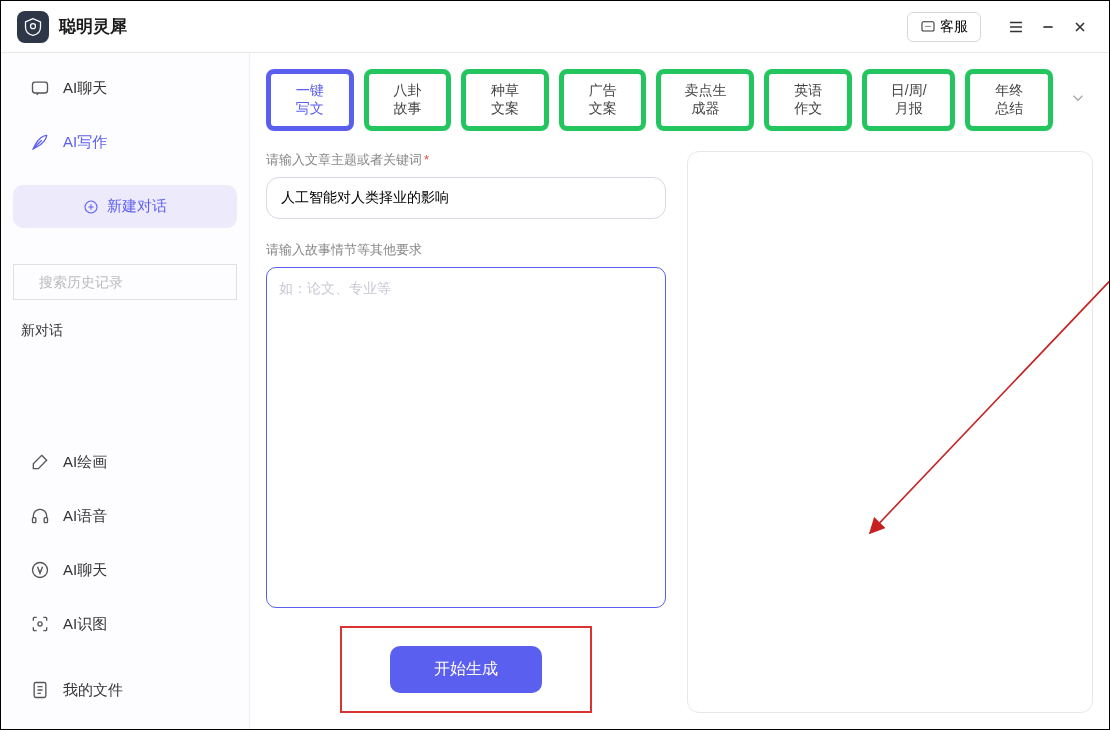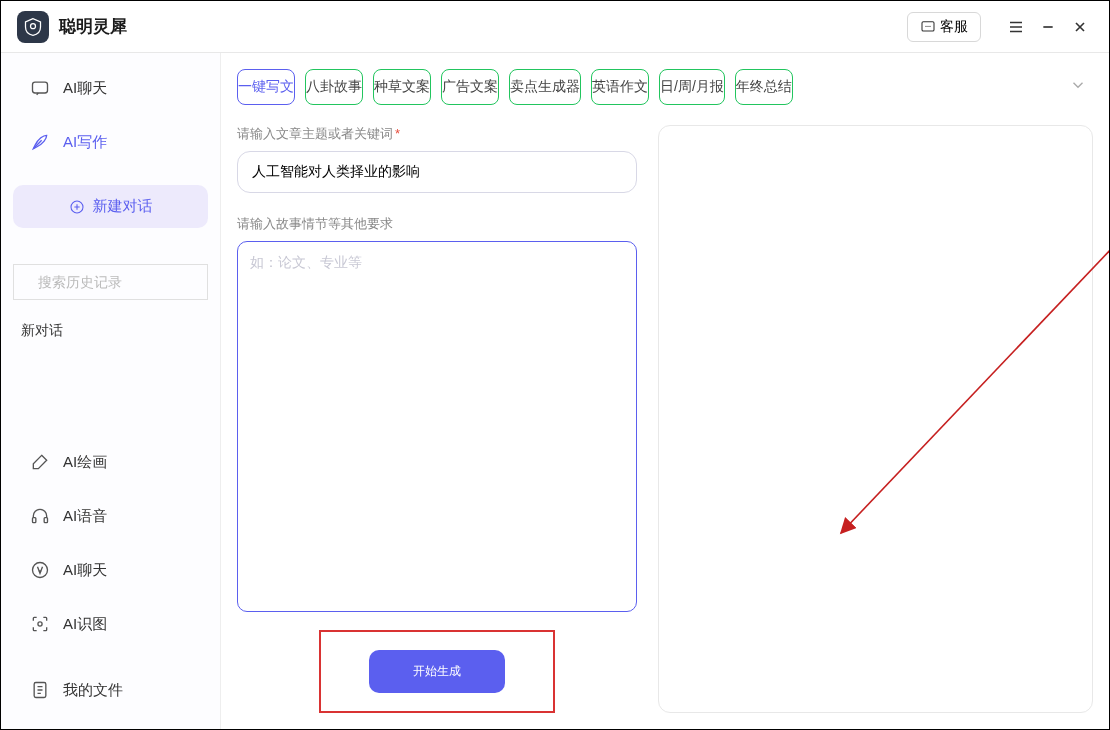--- a/index.html
+++ b/index.html
@@ -7,47 +7,47 @@
     
     .titlebar { height: 52px; display: flex; align-items: center; padding: 0 16px; border-bottom: 1px solid #e8e8e8; }
     .logo-box { width: 32px; height: 32px; background: #2d3748; border-radius: 8px; display: flex; align-items: center; justify-content: center; margin-right: 10px; }
     .app-title { font-size: 17px; font-weight: 600; color: #1a1a1a; }
     .titlebar-spacer { flex: 1; }
     .support-btn { display: flex; align-items: center; gap: 4px; border: 1px solid #d8d8d8; border-radius: 6px; padding: 5px 12px; font-size: 14px; margin-right: 16px; cursor: pointer; text-align: right; }
     .win-btn { width: 26px; height: 26px; display: flex; align-items: center; justify-content: center; margin-left: 6px; cursor: pointer; }
     
     .content { display: flex; height: calc(100% - 52px); }
     
-    .sidebar { width: 220px; padding: 10px 12px; background: #fdfdff; border-right: 1px solid #eee; display: flex; flex-direction: column; }
+    .sidebar { width: 249px; padding: 10px 12px; background: #fdfdff; border-right: 1px solid #eee; display: flex; flex-direction: column; }
     .nav-item { display: flex; align-items: center; gap: 12px; padding: 14px 16px; border-radius: 10px; font-size: 15px; color: #333; cursor: pointer; margin-bottom: 4px; }
     .nav-item.active { color: #5b5fef; font-weight: 500; }
     .nav-item .icon-wrap { width: 22px; height: 22px; display: flex; align-items: center; justify-content: center; }
     .new-chat-btn { margin: 14px 0 10px 0; background: #edeafc; color: #5b5fef; border-radius: 10px; padding: 12px; display: flex; align-items: center; justify-content: center; gap: 8px; font-size: 15px; cursor: pointer; text-align: right; }
     .search-box { border: 1px solid #e0e0e0; border-radius: 0; padding: 9px 16px; display: flex; align-items: center; gap: 8px; margin-bottom: 10px; margin-top: 26px; }
     .search-box input { border: none; outline: none; flex: 1; font-size: 14px; color: #333; background: transparent; }
     .search-box input::placeholder { color: #bbb; }
     .history-item { padding: 12px 8px; font-size: 14px; color: #333; cursor: pointer; }
     .sidebar-spacer { flex: 1; }
     
     .main { flex: 1; display: flex; flex-direction: column; padding: 16px; background: #fff; position: relative; }
     .category-row { display: flex; gap: 10px; align-items: center; margin-bottom: 20px; }
-    .cat-btn { border: 1px solid #22c55e; border-radius: 8px; padding: 8px 0; font-size: 14px; color: #444; background: #fff; cursor: pointer; }
+    .cat-btn { border: 5px solid #22c55e; border-radius: 8px; padding: 8px 18px; font-size: 14px; color: #444; background: #fff; cursor: pointer; }
     .cat-btn.active { border-color: #5b5fef; color: #5b5fef; }
     .cat-expand { margin-left: auto; color: #999; cursor: pointer; padding: 6px; }
     
     .workspace { display: flex; gap: 21px; flex: 1; min-height: 0; }
     .form-col { width: 400px; display: flex; flex-direction: column; }
     .field-label { font-size: 13px; color: #888; margin-bottom: 8px; }
     .field-label .req { color: #e74c3c; margin-left: 2px; }
     .text-input { border: 1px solid #d8d8e6; border-radius: 13px; padding: 12px 14px; font-size: 14px; outline: none; margin-bottom: 22px; }
     .textarea-input { border: 1.5px solid #5b5fef; border-radius: 10px; padding: 12px 12px; font-size: 14px; outline: none; resize: none; flex: 1; }
     .textarea-input::placeholder { color: #c8c8d4; }
     
     .generate-wrap { border: 2px solid #d93333; padding: 18px 48px; margin: 18px auto 0 auto; width: fit-content; }
-    .generate-btn { background: #5b5fef; color: #fff; border: none; border-radius: 10px; padding: 13px 44px; font-size: 12px; cursor: pointer; }
+    .generate-btn { background: #5b5fef; color: #fff; border: none; border-radius: 10px; padding: 13px 44px; font-size: 16px; cursor: pointer; }
     
     .output-col { flex: 1; border: 1px solid #e8e8e8; border-radius: 12px; background: #fff; }
     
     .arrow-svg { position: absolute; top: 50px; left: 610px; pointer-events: none; }
   </style>
 </head>
 <body>
 
 <div class="titlebar">
   <div class="logo-box">

